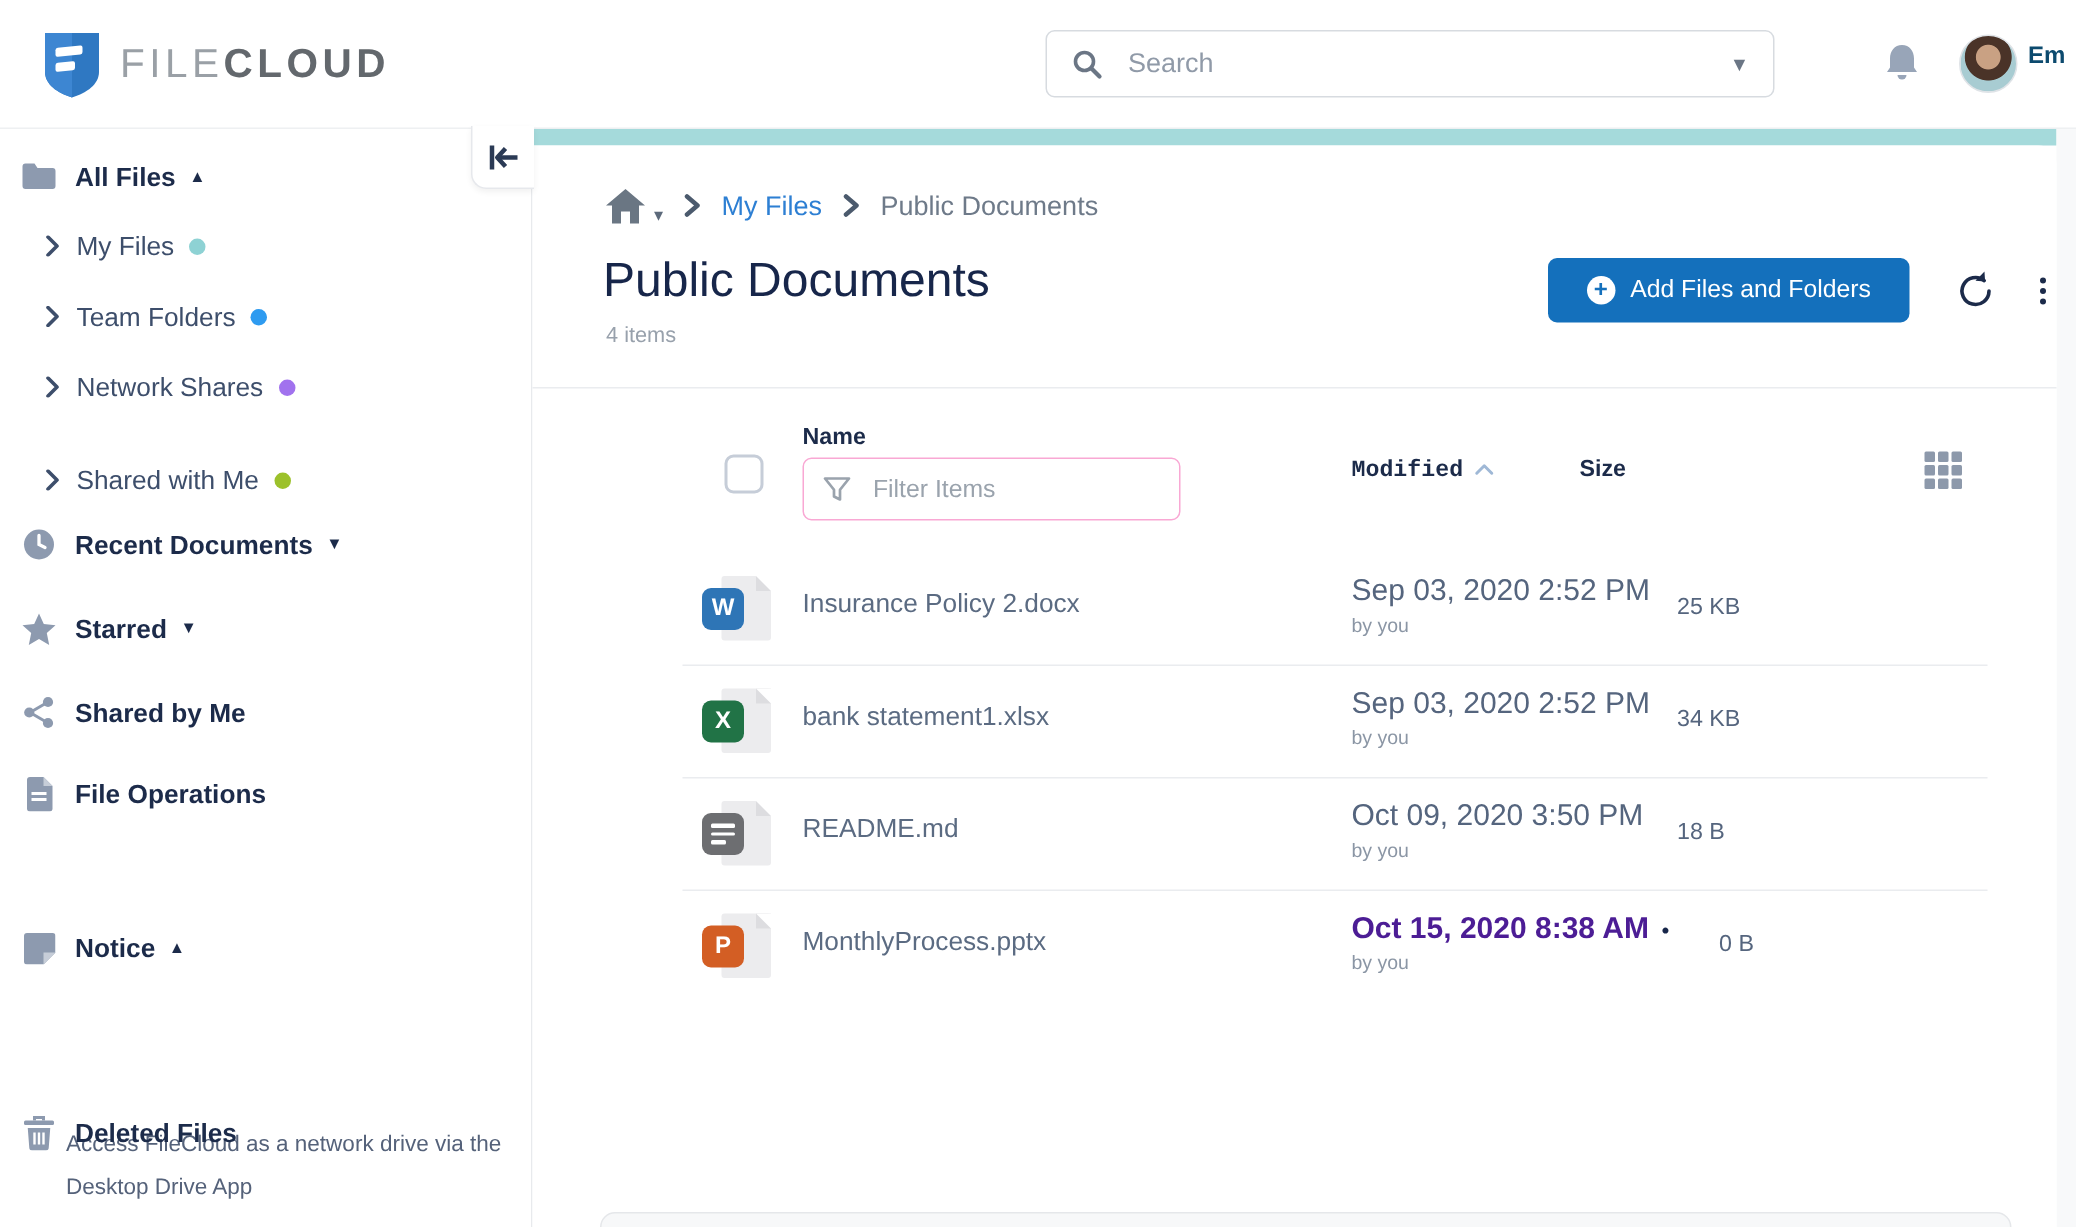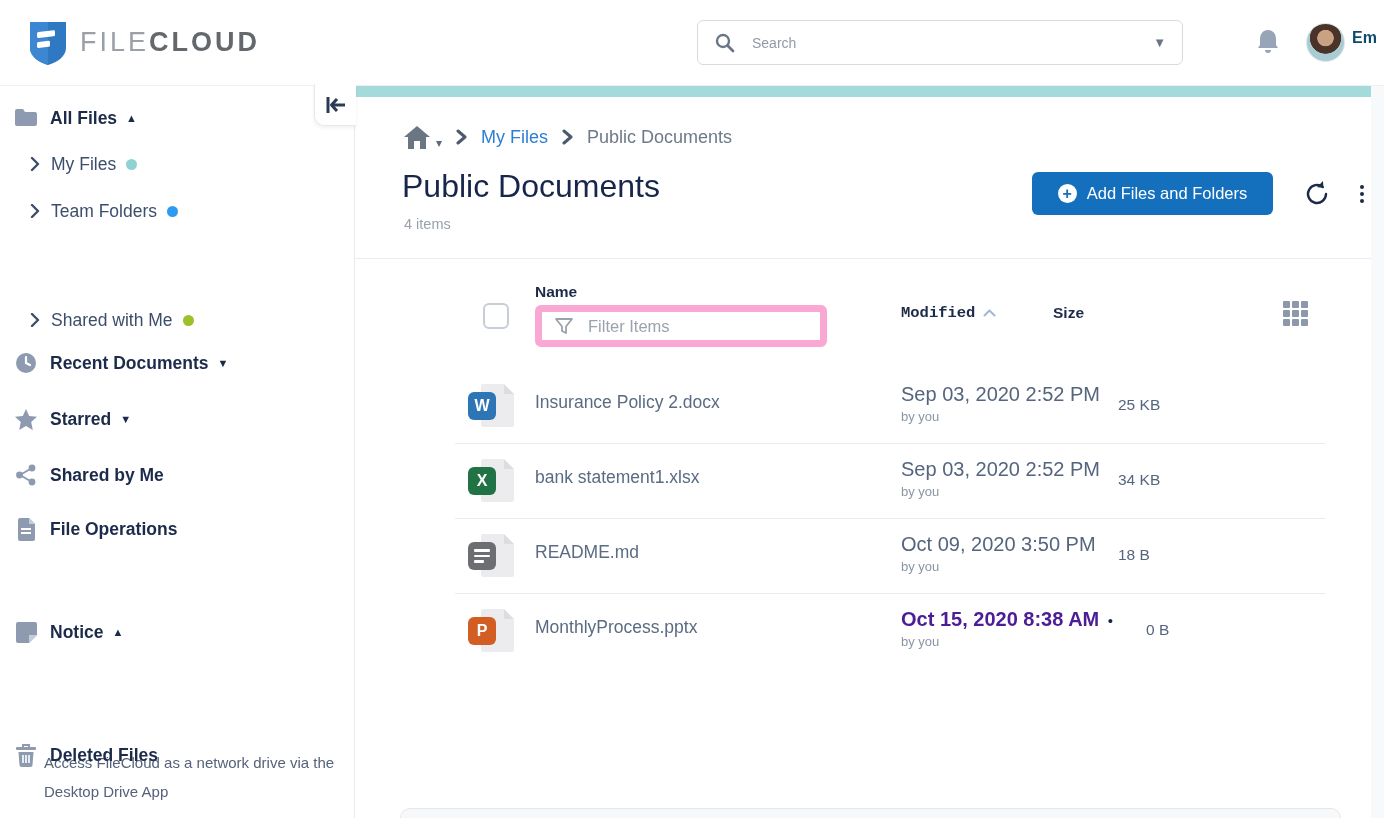--- a/index.html
+++ b/index.html
@@ -7,21 +7,21 @@
 
   
   .topbar{position:absolute;left:0;top:0;width:1384px;height:85px;background:#fff;
     border-bottom:1px solid #eef0f2;z-index:5;}
   .logo-wrap{position:absolute;left:28px;top:18px;display:flex;align-items:center;gap:12px;}
   .logo-text{font-size:27px;letter-spacing:3px;}
   .logo-text .lt1{color:#9aa0a6;font-weight:400;}
   .logo-text .lt2{color:#63686d;font-weight:700;}
   .searchbox{position:absolute;left:697px;top:20px;width:486px;height:45px;background:#fff;
     border:1px solid #d7dbe0;border-radius:6px;display:flex;align-items:center;padding:0 16px;box-sizing:border-box;}
-  .searchbox input{border:none;outline:none;flex:1;font-size:14px;color:#44506a;margin-left:14px;
+  .searchbox input{border:none;outline:none;flex:1;font-size:18px;color:#44506a;margin-left:14px;
     font-family:"Liberation Sans",sans-serif;background:transparent;}
   .searchbox input::placeholder{color:#909aa8;}
   .search-caret{color:#6b7685;font-size:13px;}
   .bell{position:absolute;left:1255px;top:28px;width:26px;height:28px;}
   .avatar{position:absolute;left:1306px;top:23px;width:37px;height:37px;border-radius:50%;
     background:radial-gradient(circle at 50% 38%,#c9a183 27%,#4a3328 29% 52%,#a8ccd2 54%);
     border:1px solid #dfe3e7;overflow:hidden;}
   .username{position:absolute;left:1352px;top:29px;font-size:16px;font-weight:700;color:#0c4a6e;}
 
   
@@ -63,21 +63,21 @@
   .kebab{position:absolute;left:1352px;top:180px;width:20px;height:28px;display:flex;flex-direction:column;
     align-items:center;justify-content:center;gap:3px;cursor:pointer;}
   .kebab i{width:4px;height:4px;border-radius:50%;background:#1c2b4a;}
 
   .section-divider{position:absolute;left:355px;top:258px;width:1016px;height:1px;background:#eaecef;}
 
   
   .th-name{position:absolute;left:535px;top:283px;font-size:15.5px;font-weight:700;color:#1c2b4a;}
   .checkbox{position:absolute;left:483px;top:303px;width:22px;height:22px;border:2px solid #c6cdd8;
     border-radius:6px;background:#fff;cursor:pointer;}
-  .filter-wrap{position:absolute;left:535px;top:305px;width:292px;height:42px;border:7px solid #f9a8d4;
+  .filter-wrap{position:absolute;left:535px;top:305px;width:252px;height:42px;border:1px solid #f9a8d4;
     border-radius:6px;display:flex;align-items:center;padding:0 12px;box-sizing:border-box;background:#fff;}
   .filter-wrap input{border:none;outline:none;flex:1;font-size:16.5px;margin-left:12px;color:#44506a;
     font-family:"Liberation Sans",sans-serif;background:transparent;}
   .filter-wrap input::placeholder{color:#9aa3ad;}
   .th-mod{position:absolute;left:901px;top:304px;font-size:15.5px;font-weight:700;color:#1c2b4a;
     display:flex;align-items:center;gap:8px;cursor:pointer;font-family:Liberation Mono, monospace;}
   .th-size{position:absolute;left:1053px;top:304px;font-size:15.5px;font-weight:700;color:#1c2b4a;cursor:pointer;}
   .grid-icon{position:absolute;left:1283px;top:301px;width:25px;height:25px;display:grid;
     grid-template-columns:repeat(3,7px);grid-template-rows:repeat(3,7px);gap:2px;cursor:pointer;}
   .grid-icon i{background:#8d99ab;border-radius:1px;}
@@ -170,20 +170,29 @@
   <div class="srow" style="top:108px;">
     <span class="chev">
       <svg width="10" height="14" viewBox="0 0 10 14">
           <path d="M2 1 L8 7 L2 13" fill="none" stroke="#3d4e6b" stroke-width="2.4" stroke-linecap="round" stroke-linejoin="round"></path>
         </svg>
     </span>
     <span class="sublabel">Team Folders</span>
     <span class="dot" style="background:#2e9bf0"></span>
   </div>
 
+  <div class="srow" style="top:155px;">
+    <span class="chev">
+      <svg width="10" height="14" viewBox="0 0 10 14">
+          <path d="M2 1 L8 7 L2 13" fill="none" stroke="#3d4e6b" stroke-width="2.4" stroke-linecap="round" stroke-linejoin="round"></path>
+        </svg>
+    </span>
+    <span class="sublabel">Network Shares</span>
+    <span class="dot" style="background:#a172ee"></span>
+  </div>
 
   <div class="srow" style="top:217px;">
     <span class="chev">
       <svg width="10" height="14" viewBox="0 0 10 14">
           <path d="M2 1 L8 7 L2 13" fill="none" stroke="#3d4e6b" stroke-width="2.4" stroke-linecap="round" stroke-linejoin="round"></path>
         </svg>
     </span>
     <span class="sublabel">Shared with Me</span>
     <span class="dot" style="background:#9cc12b"></span>
   </div>

